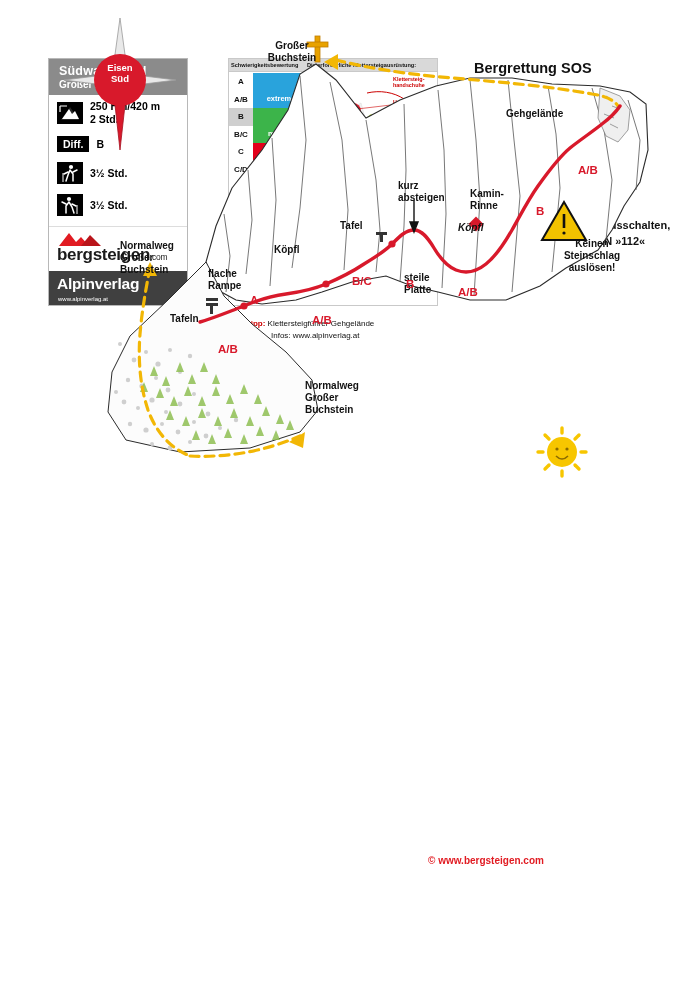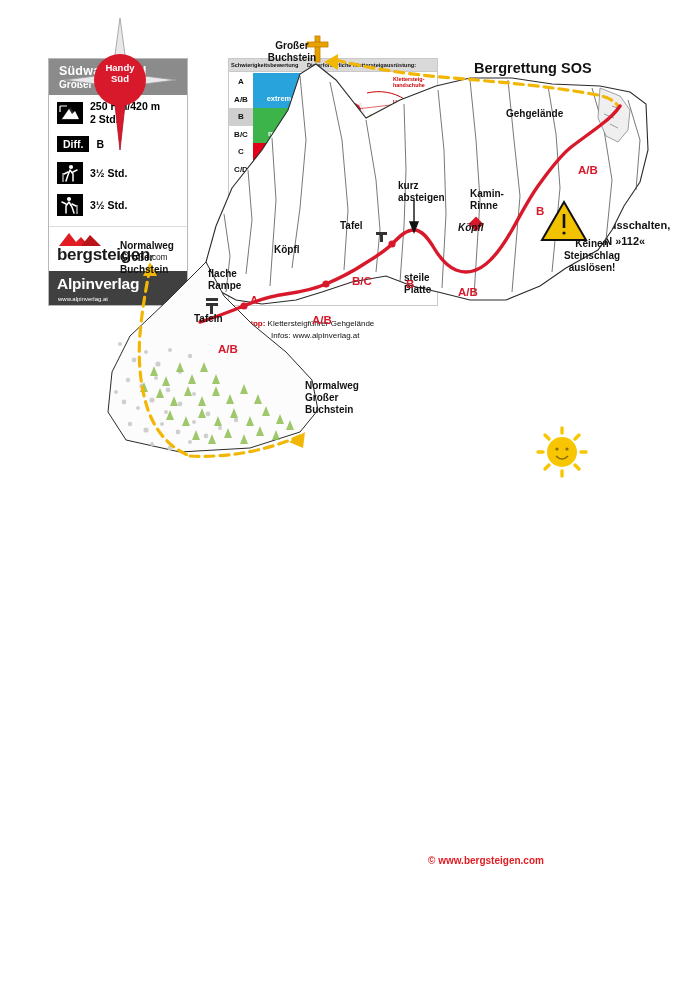--- a/index.html
+++ b/index.html
@@ -531,35 +531,35 @@
         <path d="M-17 17 L-13 13"></path>
           <path d="M17 -17 L13 -13"></path>
       </g>
       <circle cx="-5" cy="-3" r="1.6" fill="#8a6b00"></circle>
       <circle cx="5" cy="-3" r="1.6" fill="#8a6b00"></circle>
       <path d="M-6 4 q6 6 12 0" stroke="#8a6b00" stroke-width="1.6" fill="none"></path>
     </g>
   </svg>
 
   <div id="compass-text">
-    <span>Handy</span><br>
+    <span>Eisen</span><br>
     <span>Süd</span>
   </div>
 
   <div id="map-labels">
       <div class="mlabel c" style="left: 252px; top: 40px; width: 80px;">Großer<br>Buchstein</div>
       <div class="mlabel" style="left: 506px; top: 108px; width: 80px;">Gehgelände</div>
       <div class="mlabel" style="left: 470px; top: 188px; width: 54px;">Kamin-<br>Rinne</div>
       <div class="mlabel" style="left: 398px; top: 180px; width: 62px;">kurz<br>absteigen</div>
       <div class="mlabel" style="left: 340px; top: 220px; width: 40px;">Tafel</div>
       <div class="mlabel" style="left: 274px; top: 244px; width: 50px;">Köpfl</div>
       <div class="mlabel" style="left: 458px; top: 222px; width: 40px; font-style: italic;">Köpfl</div>
       <div class="mlabel" style="left: 404px; top: 272px; width: 50px;">steile<br>Platte</div>
       <div class="mlabel" style="left: 208px; top: 268px; width: 52px;">flache<br>Rampe</div>
-      <div class="mlabel" style="left: 170px; top: 313px; width: 46px; margin-left: 24px;">Tafeln</div>
+      <div class="mlabel" style="left: 170px; top: 313px; width: 46px;">Tafeln</div>
       <div class="mlabel" style="left: 120px; top: 240px; width: 86px;">Normalweg<br>Großer<br>Buchstein</div>
       <div class="mlabel" style="left: 305px; top: 380px; width: 86px;">Normalweg<br>Großer<br>Buchstein</div>
       <div class="mlabel" style="left: 547px; top: 238px; width: 90px; text-align: center;">Keinen<br>Steinschlag<br>auslösen!</div>
     </div>
   <div id="map-grades">
       <div class="mlabel red" style="left: 578px; top: 163px;">A/B</div>
       <div class="mlabel red" style="left: 536px; top: 204px;">B</div>
       <div class="mlabel red" style="left: 458px; top: 285px;">A/B</div>
       <div class="mlabel red" style="left: 406px; top: 277px;">B</div>
       <div class="mlabel red" style="left: 352px; top: 274px;">B/C</div>

